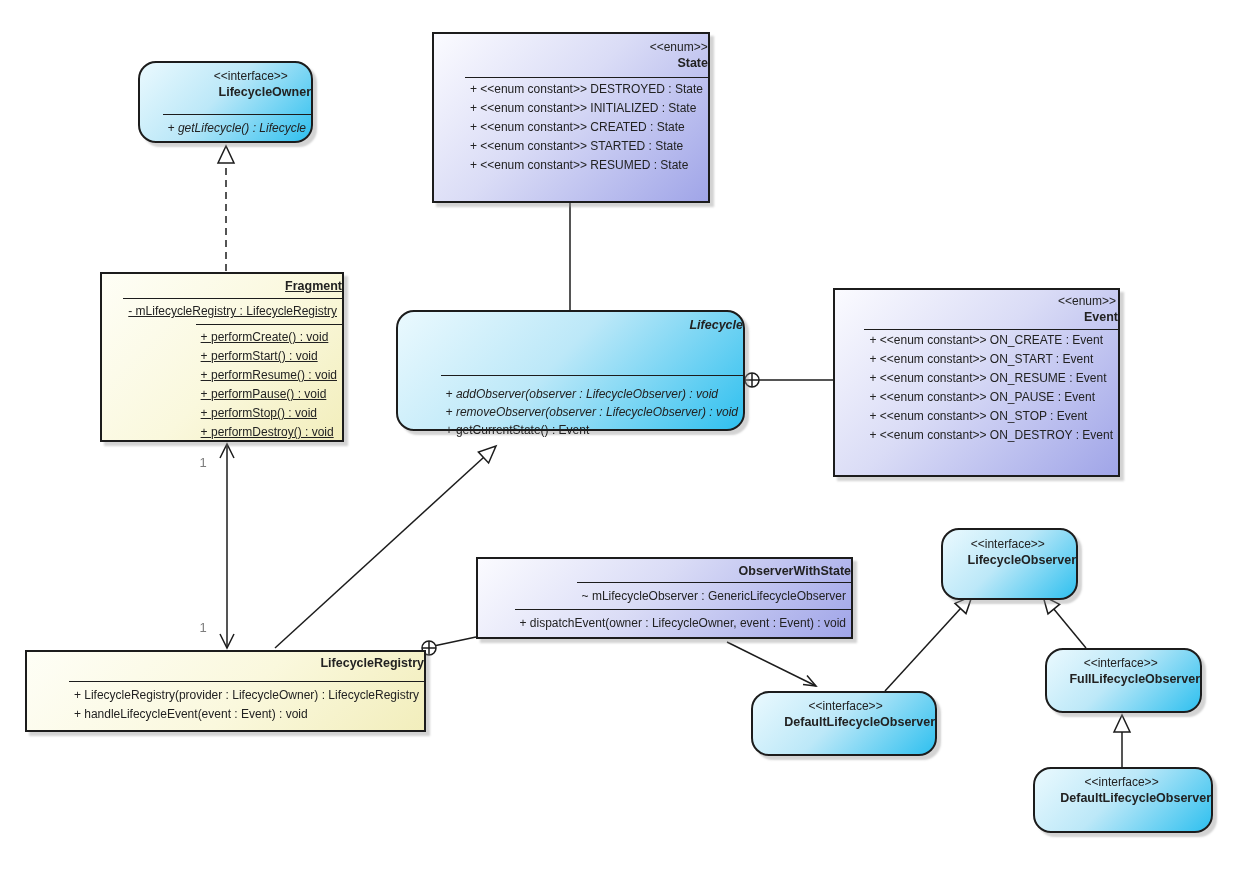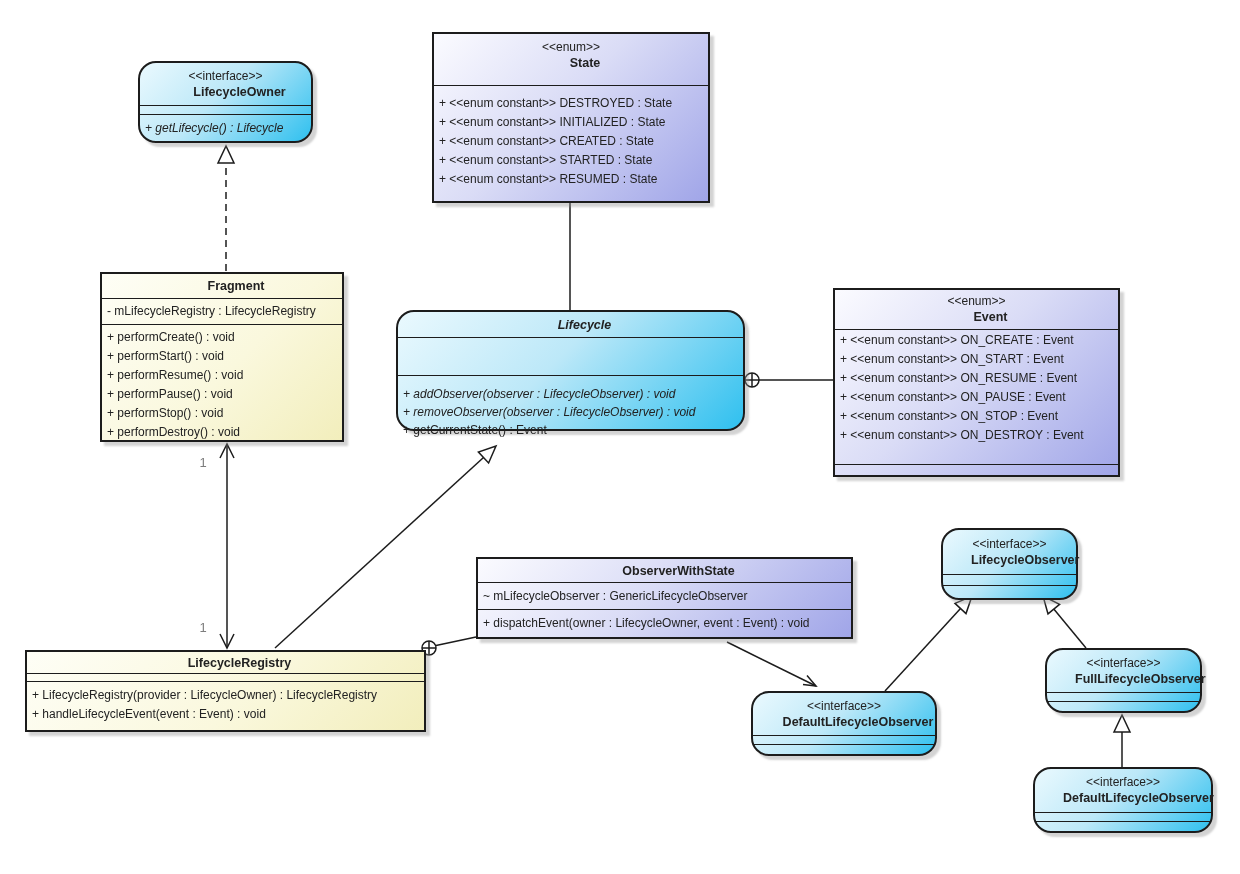--- a/index.html
+++ b/index.html
@@ -4,21 +4,21 @@
 <style>
   html,body{margin:0;padding:0;}
   body{
     width:1240px;height:874px;position:relative;background:#ffffff;
     font-family:"Liberation Sans", sans-serif;overflow:hidden;
   }
   #connector-layer{position:absolute;left:0;top:0;width:1240px;height:874px;}
   .uml-class{
     position:absolute;border:2px solid #1c1c1c;box-sizing:border-box;
     box-shadow:4px 4px 2px rgba(145,145,145,0.40);
-    display:flex;flex-direction:column;color:#222;
+    display:flex;flex-direction:column;color:#222;align-items:flex-end;
   }
   .cyan{background:linear-gradient(135deg,#eaf9fe 0%,#bce8f8 45%,#2fc0ef 100%);border-radius:18px;}
   .purple{background:linear-gradient(135deg,#fbfbff 0%,#dadcf6 45%,#a0a5e8 100%);}
   .yellow{background:linear-gradient(135deg,#fefef6 0%,#faf8dd 55%,#f2eebc 100%);}
   .hdr{display:flex;flex-direction:column;justify-content:center;text-align:center;flex:0 0 auto;}
   .stereo{font-size:12px;line-height:15px;}
   .cname{font-size:12.5px;font-weight:bold;line-height:16px;margin-left:28px;}
   .cname.abstract{font-style:italic;}
   .sec{border-top:1.5px solid #1c1c1c;flex:0 0 auto;box-sizing:border-box;}
   .sec.grow{flex:1 1 auto;}
@@ -103,30 +103,30 @@
   <div class="sec grow vcenter">
     <div class="member it">+ getLifecycle() : Lifecycle</div>
   </div>
 </div>
 
 <div class="uml-class purple" style="left:432px;top:32px;width:278px;height:171px;">
   <div class="hdr" style="height:43px;">
     <div class="stereo">&lt;&lt;enum&gt;&gt;</div>
     <div class="cname">State</div>
   </div>
-  <div class="sec grow" style="padding-top:8px;margin-top:8px;">
+  <div class="sec grow" style="padding-top:2px;">
     <div class="member">+ &lt;&lt;enum constant&gt;&gt; DESTROYED : State</div>
     <div class="member">+ &lt;&lt;enum constant&gt;&gt; INITIALIZED : State</div>
     <div class="member">+ &lt;&lt;enum constant&gt;&gt; CREATED : State</div>
     <div class="member">+ &lt;&lt;enum constant&gt;&gt; STARTED : State</div>
     <div class="member">+ &lt;&lt;enum constant&gt;&gt; RESUMED : State</div>
   </div>
 </div>
 
-<div class="uml-class yellow" style="left:100px;top:272px;width:244px;height:170px;">
+<div class="uml-class yellow" style="left:100px;top:272px;width:244px;height:170px;text-decoration:underline;">
   <div class="hdr" style="height:24px;">
     <div class="cname">Fragment</div>
   </div>
   <div class="sec vcenter" style="height:26px;">
     <div class="member">- mLifecycleRegistry : LifecycleRegistry</div>
   </div>
   <div class="sec grow" style="padding-top:3px;">
     <div class="member">+ performCreate() : void</div>
     <div class="member">+ performStart() : void</div>
     <div class="member">+ performResume() : void</div>

